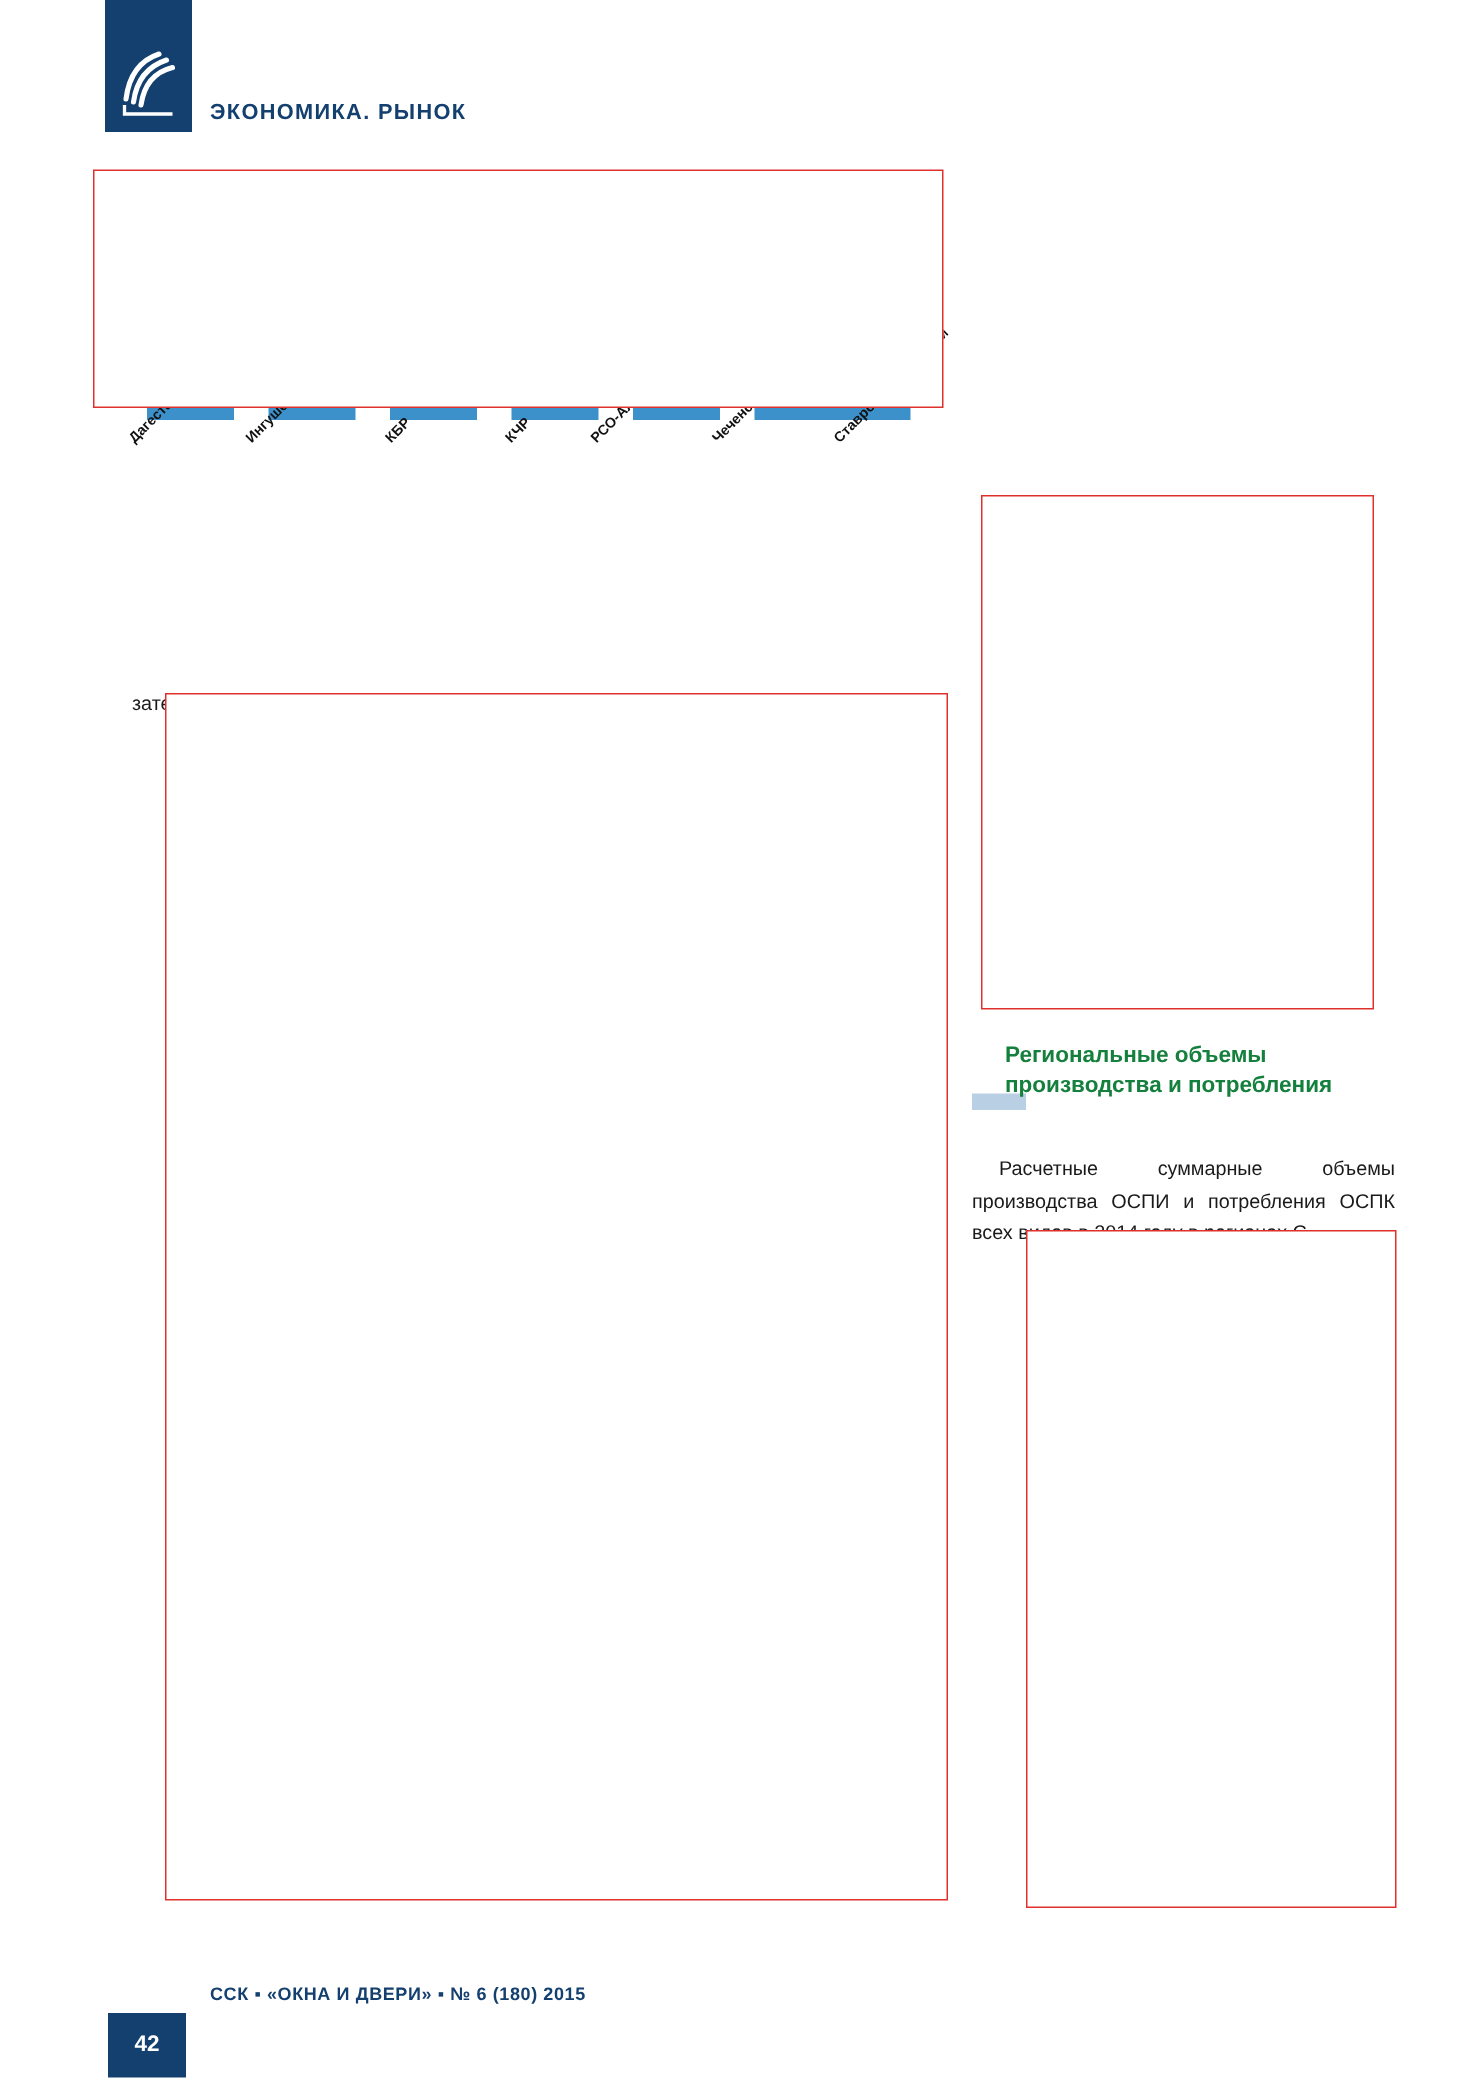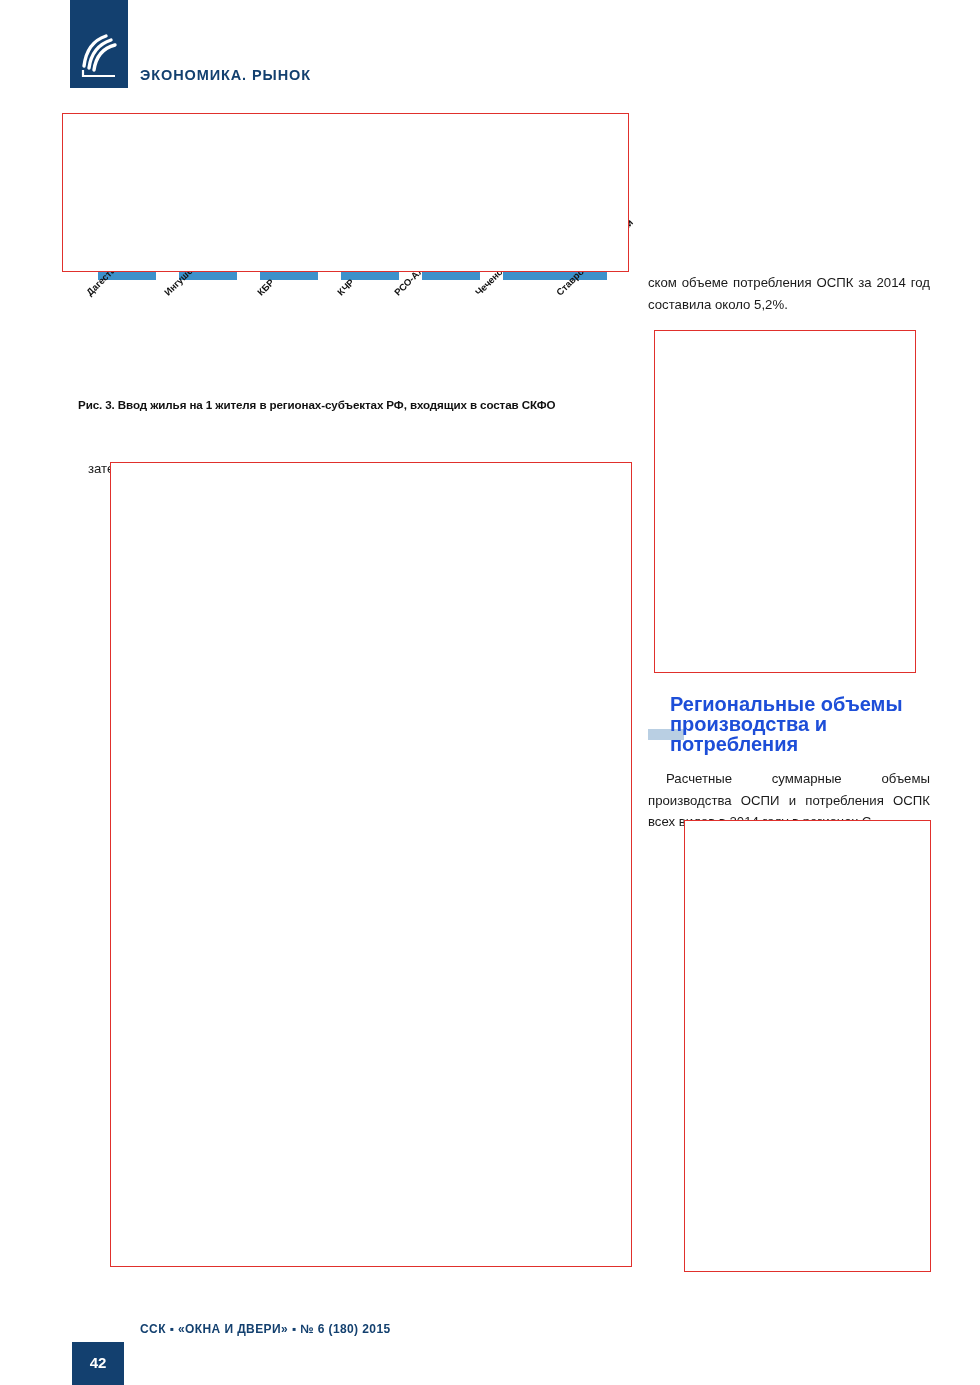--- a/index.html
+++ b/index.html
@@ -52,21 +52,21 @@
     color:#1a1a1a;text-align:justify;
   }
   .col p{margin:0;text-indent:18px;}
   .col-left{left:70px;top:458px;width:560px;}
   .col-right-a{left:648px;top:272px;width:282px;}
   .col-right-b{left:648px;top:768px;width:282px;}
 
   
   .subhead{
     position:absolute;left:670px;top:694px;width:270px;
-    font-size:20px;line-height:20px;font-weight:bold;color:#1d4ed8;
+    font-size:15px;line-height:20px;font-weight:bold;color:#15803d;
   }
   .subhead-mark{
     position:absolute;left:648px;top:729px;width:36px;height:11px;
     background:#b9cfe3;
   }
 
   
   .ovl{
     position:absolute;background:#ffffff;
     border:1.4px solid #e0302c;
@@ -122,28 +122,26 @@
     <div class="xlabels">
       <span class="xlab" style="left:22px;top:6px;">Дагестан</span>
       <span class="xlab" style="left:100px;top:6px;">Ингушетия</span>
       <span class="xlab" style="left:193px;top:6px;">КБР</span>
       <span class="xlab" style="left:273px;top:6px;">КЧР</span>
       <span class="xlab" style="left:330px;top:6px;">РСО-Алания</span>
       <span class="xlab" style="left:411px;top:6px;">Чеченская Республика</span>
       <span class="xlab" style="left:492px;top:6px;">Ставропольский край</span>
     </div>
   </div>
-  <div class="fig-caption">Рис. 3. Ввод жилья на 1 жителя в регионах-субъектах РФ, входящих в состав СКФО</div>
 
   <div class="col col-left">
     <p>затели 2012 года (по РФ в целом при    отдельный вид деятельности от-</p>
   </div>
 
   <div class="col col-right-a">
-    <p style="text-indent:0;">ском объеме потребления ОСПК за 2014 год составила около 5,2%.</p>
   </div>
 
   <div class="subhead-mark"></div>
   <div class="subhead">Региональные объемы производства и потребления</div>
 
   <div class="col col-right-b">
     <p>Расчетные суммарные объемы производства ОСПИ и потребления ОСПК всех видов в 2014 году в регионах С</p>
   </div>
 
   <div class="ovl ovl-chart"></div>

